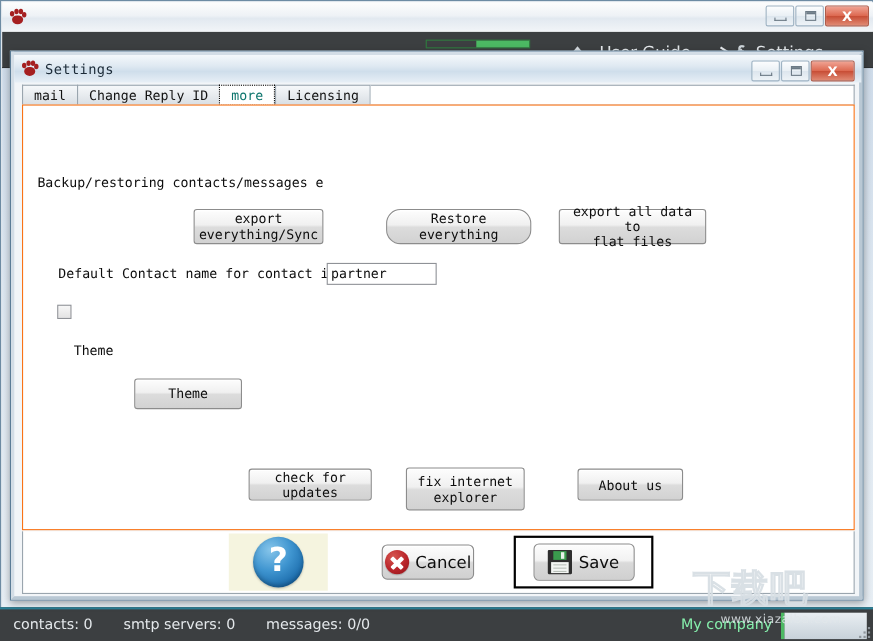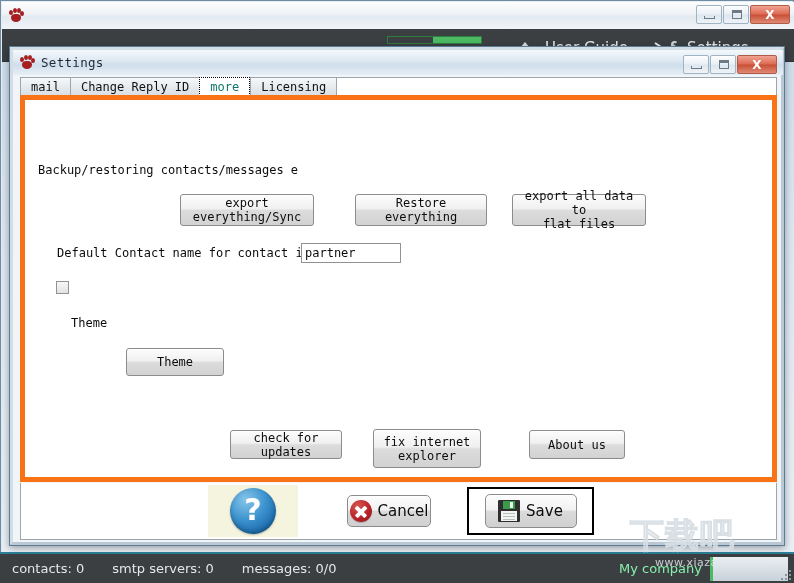--- a/index.html
+++ b/index.html
@@ -361,21 +361,21 @@
     border: 1px solid #9aa5ae;
     border-left: none;
     box-sizing: border-box;
   }
 
   .tabpage {
     position: absolute;
     left: 10px; top: 48px;
     width: 757px; height: 387px;
     background: #ffffff;
-    border: 5px solid #f97316;
+    border: 1px solid #f97316;
     box-sizing: border-box;
   }
 
   .footer-area {
     position: absolute;
     left: 10px; top: 436px;
     width: 757px; height: 57px;
     background: #ffffff;
     border: 1px solid #9aa5ae;
     border-top: none;
@@ -409,22 +409,22 @@
     align-items: center;
     justify-content: center;
     text-align: center;
     line-height: 14px;
     box-shadow: inset 0 1px 0 #ffffff;
     cursor: default;
     white-space: pre-line;
     padding: 0 4px;
   }
 
-  #btn-export-sync    { left: 155px; top: 94px;  width: 134px; height: 32px; }
-  #btn-restore-all    { left: 330px; top: 94px;  width: 132px; height: 32px; }
+  #btn-export-sync    { left: 155px; top: 94px;  width: 118px; height: 32px; }
+  #btn-restore-all    { left: 330px; top: 94px;  width: 132px; height: 32px; border-radius: 13px; }
   #btn-export-flat    { left: 487px; top: 94px;  width: 134px; height: 32px; }
   #btn-theme          { left: 101px; top: 248px; width: 98px;  height: 28px; }
   #btn-check-updates  { left: 205px; top: 330px; width: 112px; height: 29px; }
   #btn-fix-ie         { left: 348px; top: 329px; width: 108px; height: 39px; }
   #btn-about-us       { left: 504px; top: 330px; width: 96px;  height: 29px; }
 
   
   .textinput {
     position: absolute;
     left: 276px; top: 143px;

